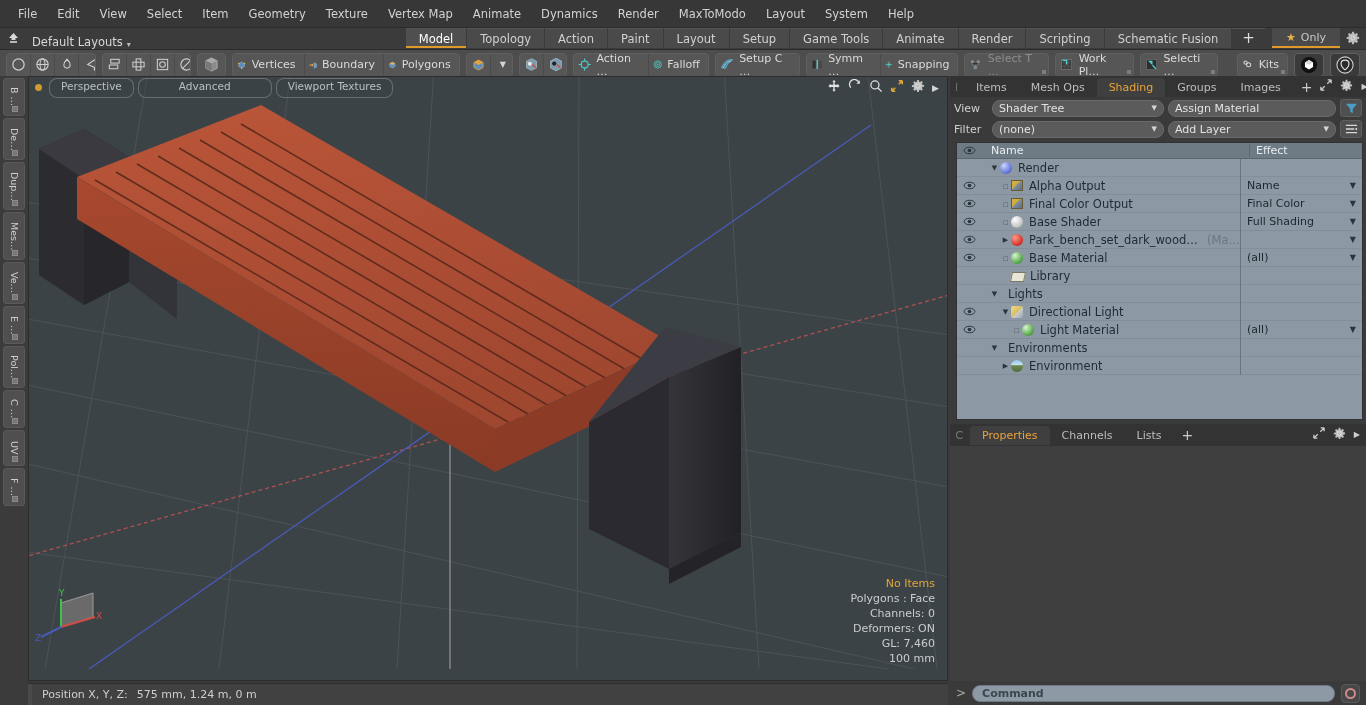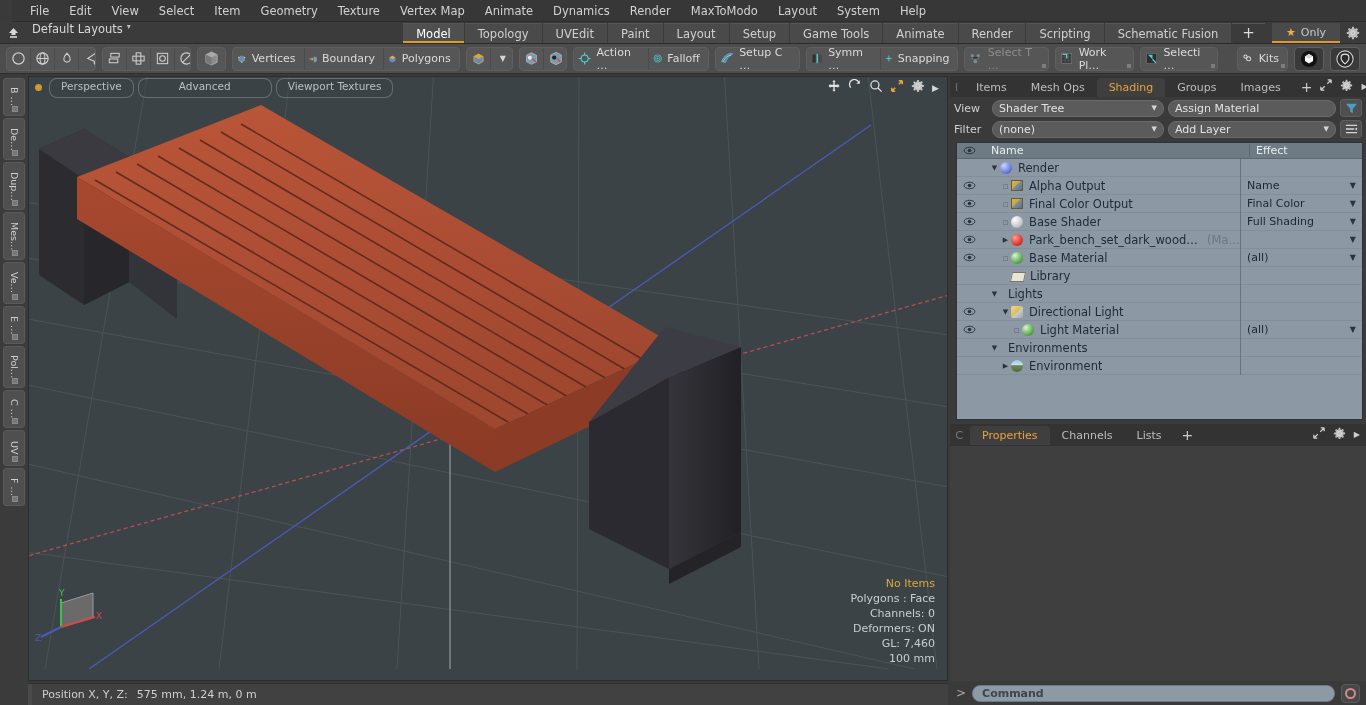--- a/index.html
+++ b/index.html
@@ -8,31 +8,31 @@
     background:#3c3c3c;
     font-family:"DejaVu Sans","Liberation Sans",sans-serif;
     font-size:11px;
     color:#c8c8c8;
     -webkit-font-smoothing:antialiased;
   }
   #app { position:relative; width:1366px; height:705px; background:#3a3a3a; }
 
   
   .menubar {
-    height:22px; background:#373737; display:flex; align-items:center;
-    padding-left:8px; border-bottom:1px solid #2c2c2c;margin-left:12px;
+    height:28px; background:#373737; display:flex; align-items:center;
+    padding-left:8px; border-bottom:1px solid #2c2c2c;
   }
   .menubar .mi {
     padding:0 10px; height:22px; line-height:22px; color:#d2d2d2;
     font-size:11.5px; cursor:default; white-space:nowrap;
   }
 
   
   .layoutbar {
-    height:22px; background:#3b3b3b; display:flex; align-items:flex-start;
+    height:22px; background:#3b3b3b; display:flex; align-items:flex-end;
     border-bottom:1px solid #2b2b2b; position:relative;
   }
   .lb-home {
     width:26px; height:22px; display:flex; align-items:center; justify-content:center;
   }
   .lb-title { padding-left:6px; color:#d8d8d8; font-size:11.5px; white-space:nowrap; }
   .lb-caret { margin-left:4px; font-size:8px; color:#bbb; }
   .tabstrip { display:flex; align-items:center; margin-left:auto; height:22px; }
   .ltab {
     height:20px; line-height:20px; padding:0 13px; font-size:11.5px; color:#d0d0d0;
@@ -256,21 +256,21 @@
           <path d="M6.5 1 L11 6 H8.5 V8 H4.5 V6 H2 Z" fill="#d8d8d8"></path>
           <rect x="3" y="9.2" width="7" height="1.6" fill="#d8d8d8"></rect>
         </svg>
     </div>
     <div class="lb-title">Default Layouts</div>
     <div class="lb-caret">▾</div>
 
     <div class="tabstrip">
       <div class="ltab active">Model</div>
       <div class="ltab">Topology</div>
-      <div class="ltab">UVEdit</div>
+      <div class="ltab">Action</div>
       <div class="ltab">Paint</div>
       <div class="ltab">Layout</div>
       <div class="ltab">Setup</div>
       <div class="ltab">Game Tools</div>
       <div class="ltab">Animate</div>
       <div class="ltab">Render</div>
       <div class="ltab">Scripting</div>
       <div class="ltab">Schematic Fusion</div>
       <div class="ltab plus">+</div>
       <div class="only-box">

